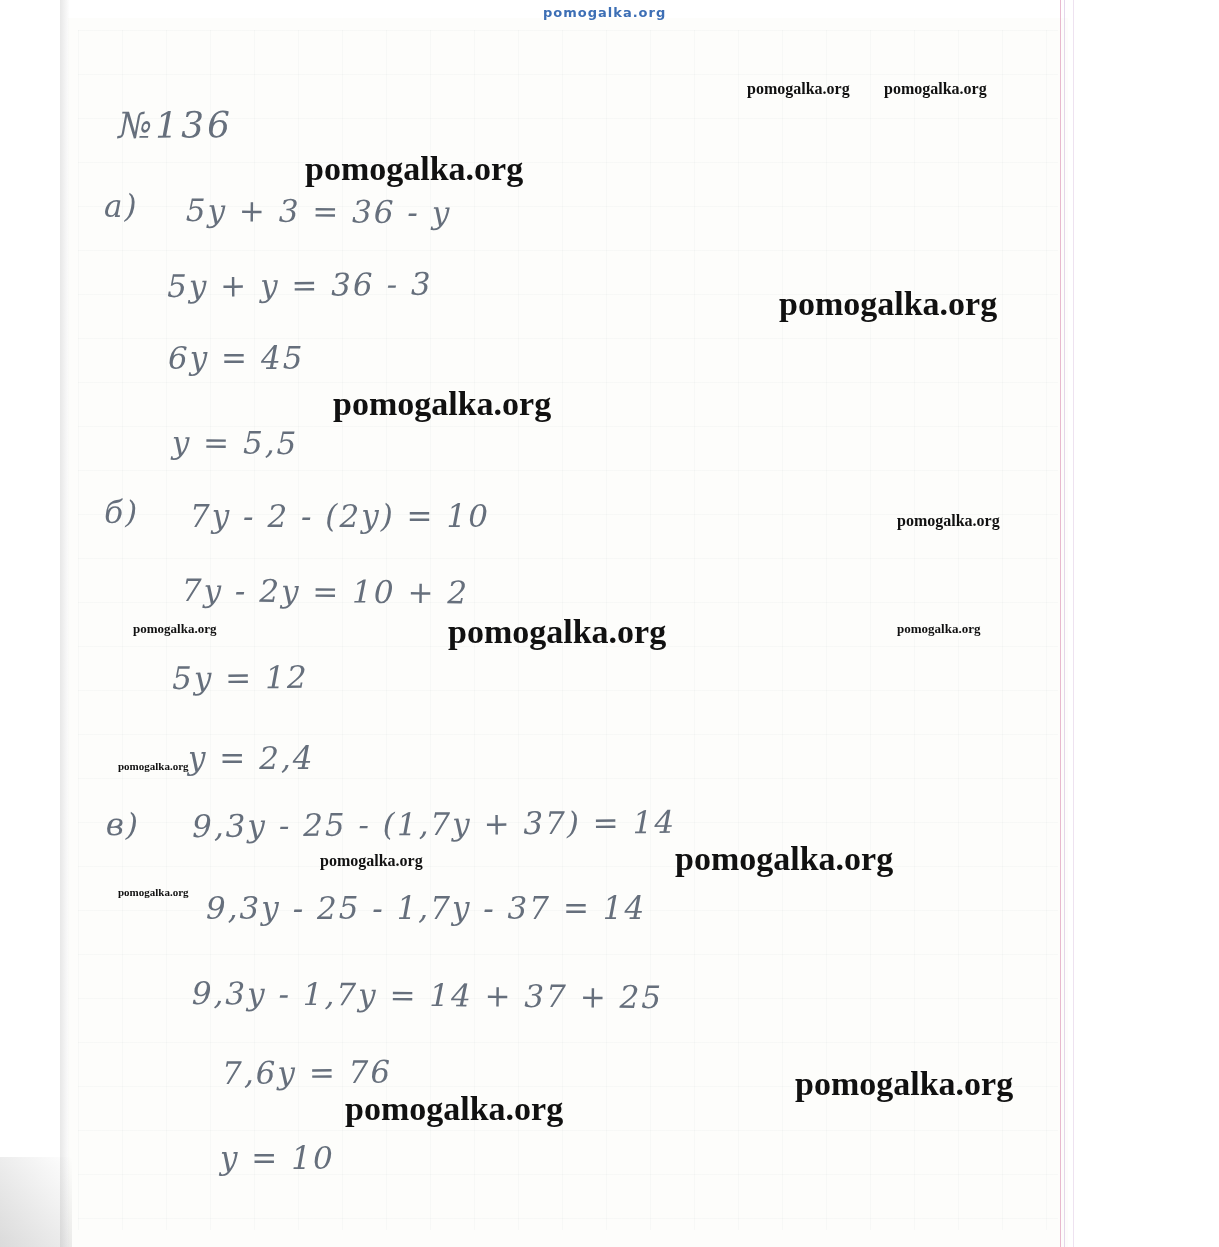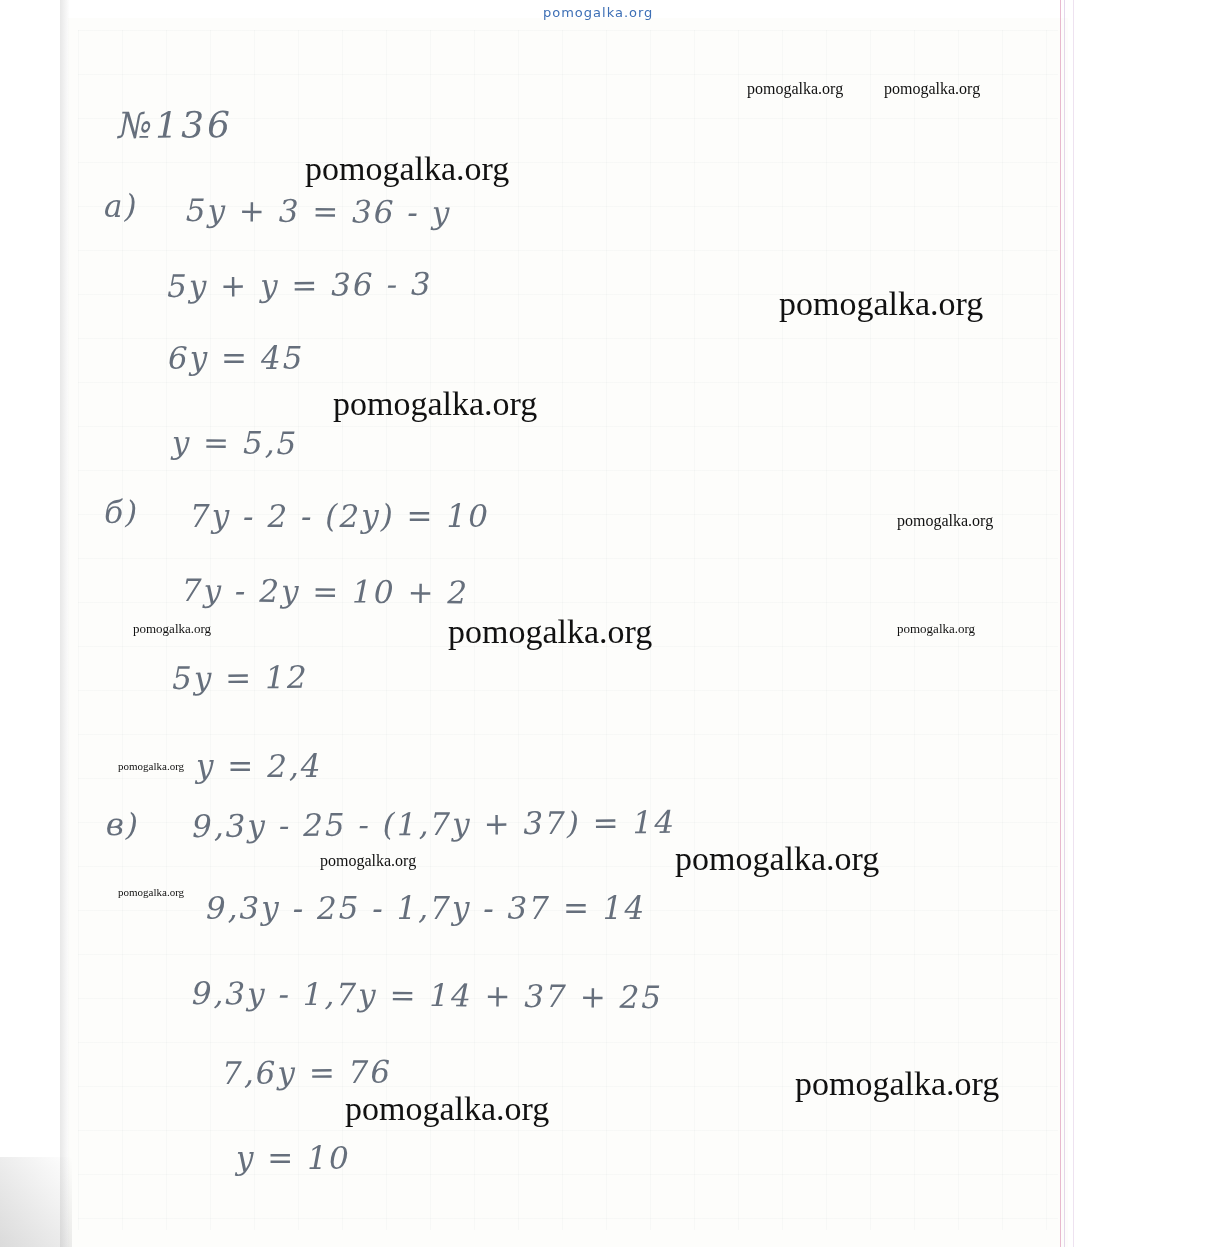--- a/index.html
+++ b/index.html
@@ -81,21 +81,21 @@
     transform-origin: left top;
     opacity: .92;
   }
   .hw.t-title { font-size: 36px; letter-spacing: 3px; }
   .hw.lvl1 { font-size: 31px; }
 
   
   .wm {
     position: absolute;
     font-family: "Liberation Serif", serif;
-    font-weight: normal;
+    font-weight: bold;
     color: #111111;
     white-space: nowrap;
     pointer-events: none;
   }
   .wm.big   { font-size: 34px; }
   .wm.mid   { font-size: 16px; }
   .wm.small { font-size: 13px; }
   .wm.tiny  { font-size: 11px; }
   .wm.top   { color: #3d6fb5; font-size: 13px; letter-spacing: 1px; font-family: "DejaVu Sans", sans-serif; }
 </style>
@@ -118,27 +118,27 @@
       <div class="hw t-title" style="left: 118px; top: 105px; transform: rotate(-0.5deg);">№136</div>
       <div class="hw lvl1" style="left: 104px; top: 188px; transform: rotate(0deg);">а)</div>
       <div class="hw lvl1" style="left: 186px; top: 192px; transform: rotate(0.5deg);">5y + 3 = 36 - y</div>
       <div class="hw lvl1" style="left: 167px; top: 268px; transform: rotate(-0.5deg);">5y + y = 36 - 3</div>
       <div class="hw lvl1" style="left: 168px; top: 340px; transform: rotate(0deg);">6y = 45</div>
       <div class="hw lvl1" style="left: 172px; top: 424px; transform: rotate(0.5deg);">y = 5,5</div>
       <div class="hw lvl1" style="left: 104px; top: 494px; transform: rotate(-0.5deg);">б)</div>
       <div class="hw lvl1" style="left: 190px; top: 498px; transform: rotate(0deg);">7y - 2 - (2y) = 10</div>
       <div class="hw lvl1" style="left: 182px; top: 572px; transform: rotate(0.5deg);">7y - 2y = 10 + 2</div>
       <div class="hw lvl1" style="left: 172px; top: 660px; transform: rotate(-0.5deg);">5y = 12</div>
-      <div class="hw lvl1" style="left: 196px; top: 740px; transform: rotate(0deg); margin-top: 8px;">y = 2,4</div>
+      <div class="hw lvl1" style="left: 188px; top: 740px; transform: rotate(0deg);">y = 2,4</div>
       <div class="hw lvl1" style="left: 106px; top: 806px; transform: rotate(0.5deg);">в)</div>
       <div class="hw lvl1" style="left: 192px; top: 808px; transform: rotate(-0.5deg);">9,3y - 25 - (1,7y + 37) = 14</div>
       <div class="hw lvl1" style="left: 206px; top: 890px; transform: rotate(0deg);">9,3y - 25 - 1,7y - 37 = 14</div>
       <div class="hw lvl1" style="left: 192px; top: 975px; transform: rotate(0.5deg);">9,3y - 1,7y = 14 + 37 + 25</div>
       <div class="hw lvl1" style="left: 222px; top: 1055px; transform: rotate(-0.5deg);">7,6y = 76</div>
-      <div class="hw lvl1" style="left: 236px; top: 1140px; transform: rotate(0deg); font-style: italic;">y = 10</div>
+      <div class="hw lvl1" style="left: 220px; top: 1140px; transform: rotate(0deg); font-style: italic;">y = 10</div>
     </div>
   <div id="watermark-layer">
       <div class="wm top" style="left: 543px; top: 5px;">pomogalka.org</div>
       <div class="wm mid" style="left: 747px; top: 80px;">pomogalka.org</div>
       <div class="wm mid" style="left: 884px; top: 80px;">pomogalka.org</div>
       <div class="wm big" style="left: 305px; top: 150px;">pomogalka.org</div>
       <div class="wm big" style="left: 779px; top: 285px;">pomogalka.org</div>
       <div class="wm big" style="left: 333px; top: 385px;">pomogalka.org</div>
       <div class="wm mid" style="left: 897px; top: 512px;">pomogalka.org</div>
       <div class="wm small" style="left: 133px; top: 621px;">pomogalka.org</div>

